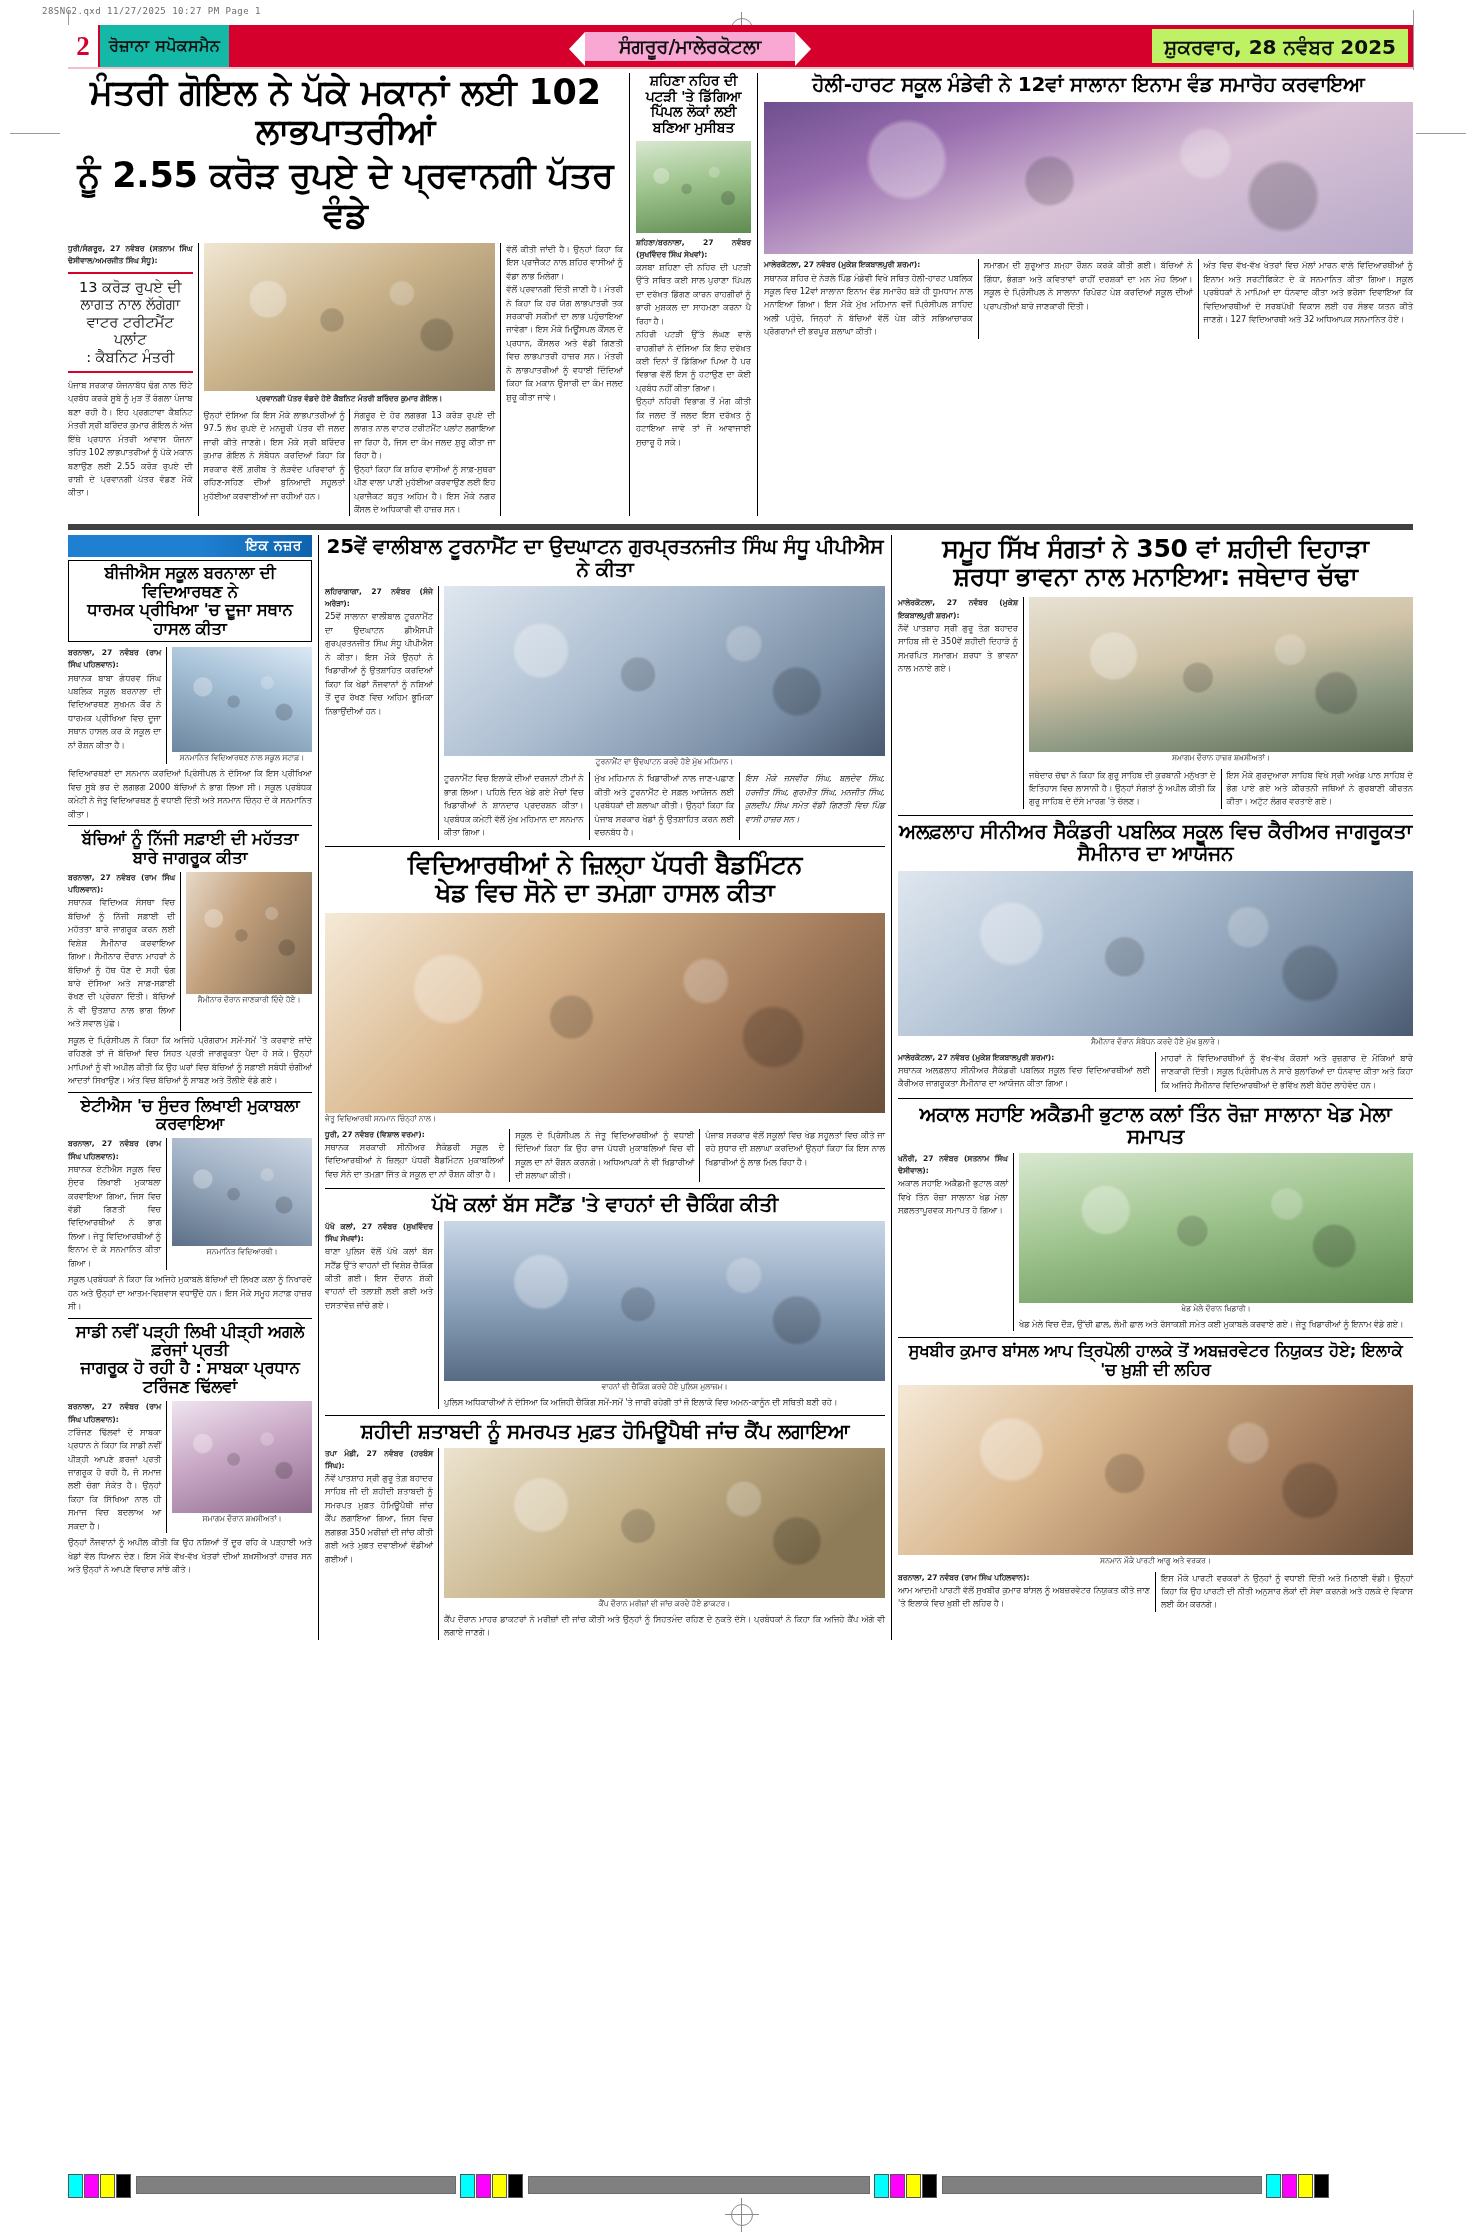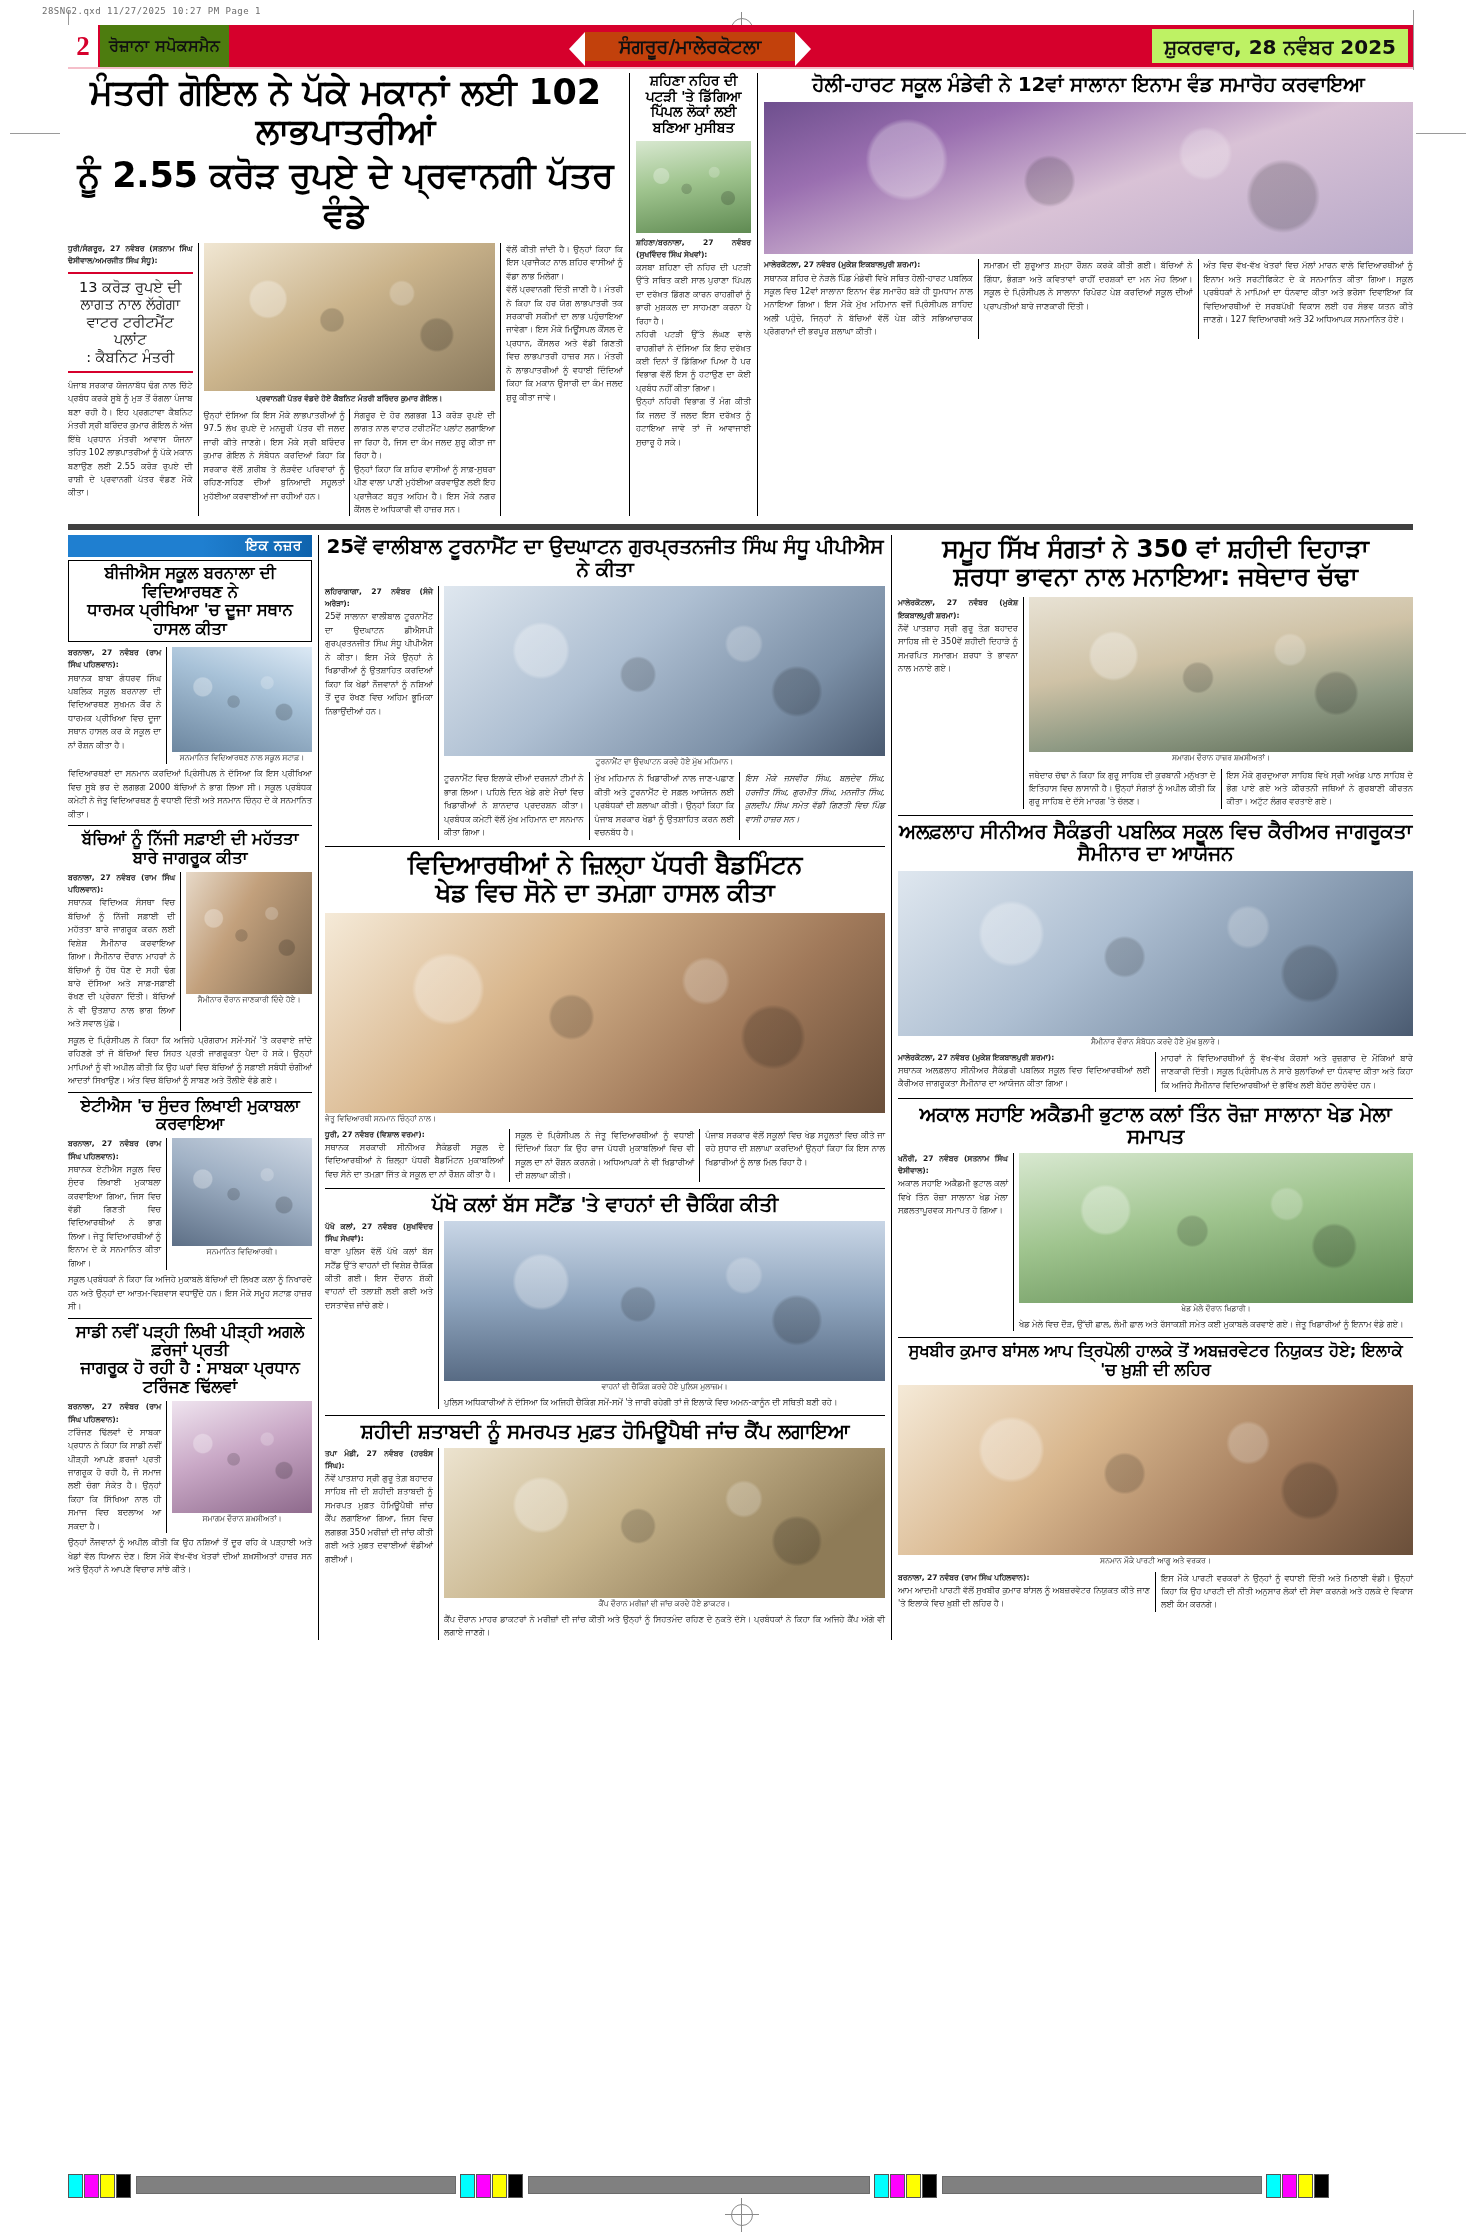--- a/index.html
+++ b/index.html
@@ -34,29 +34,29 @@
     position:relative;height:42px;width:100%;
     background:#d6002c;display:flex;align-items:stretch;
     box-shadow:0 2px 0 rgba(214,0,44,.25);
   }
   .mh-pagenum{
     width:30px;background:#ffffff;color:#d6002c;font-weight:bold;
     font-size:27px;line-height:42px;text-align:center;
     font-family:"Liberation Serif",serif;flex:none;
   }
   .mh-edition{
-    background:#4d7c0f;color:#111;font-size:16px;font-weight:bold;
+    background:#14b8a6;color:#111;font-size:16px;font-weight:bold;
     padding:0 9px;line-height:42px;margin-left:2px;flex:none;
     letter-spacing:.3px;
   }
   .mh-center{
     flex:1;display:flex;align-items:center;justify-content:center;position:relative;
   }
   .mh-centerbox{
-    background:#c2410c;color:#111;font-size:19px;font-weight:bold;
+    background:#f9a8d4;color:#111;font-size:19px;font-weight:bold;
     padding:3px 34px;position:relative;
   }
   .mh-centerbox:before,.mh-centerbox:after{
     content:"";position:absolute;top:0;border-top:17px solid transparent;
     border-bottom:17px solid transparent;
   }
   .mh-centerbox:before{left:-16px;border-right:16px solid #ffffff;}
   .mh-centerbox:after{right:-16px;border-left:16px solid #ffffff;}
   .mh-date{
     background:#bef264;color:#111;font-size:20px;font-weight:bold;

